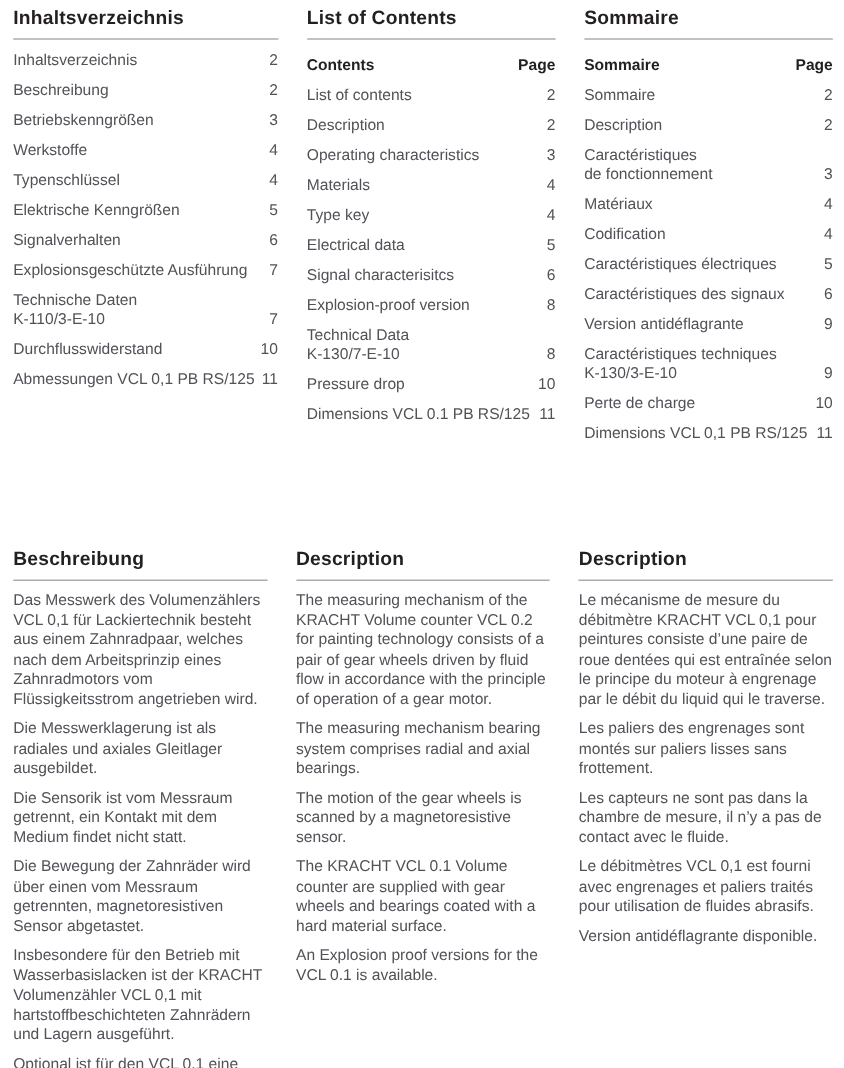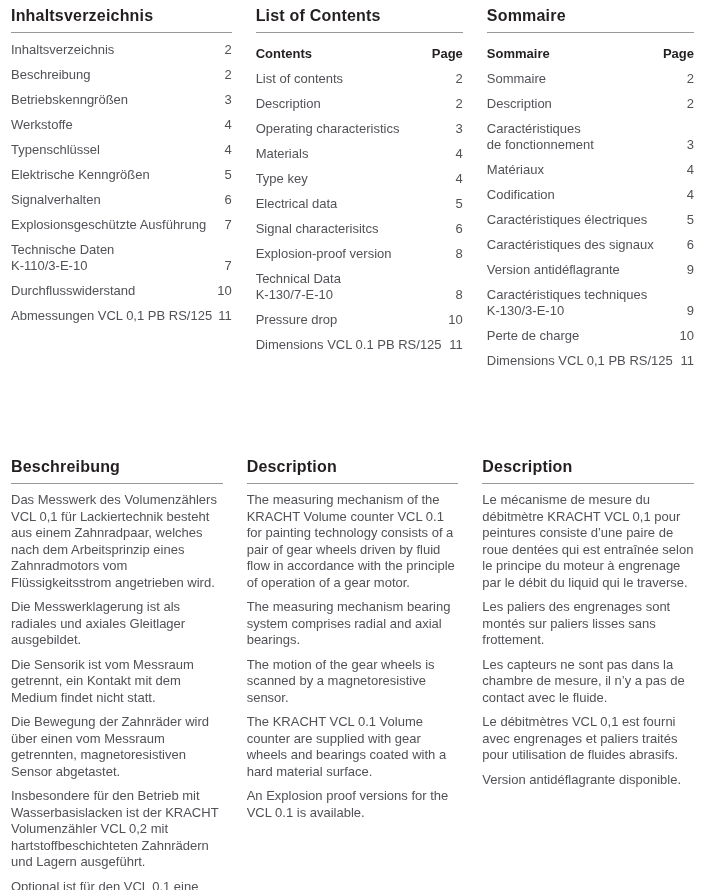--- a/index.html
+++ b/index.html
@@ -231,27 +231,27 @@
   </div>
 
   <div class="grid3 desc-grid">
 
     <div class="desc-col">
       <div class="section-title">Beschreibung</div>
       <p>Das Messwerk des Volumenzählers VCL 0,1 für Lackiertechnik besteht aus einem Zahnradpaar, welches nach dem Arbeitsprinzip eines Zahnradmotors vom Flüssigkeitsstrom angetrieben wird.</p>
       <p>Die Messwerklagerung ist als radiales und axiales Gleitlager ausgebildet.</p>
       <p>Die Sensorik ist vom Messraum getrennt, ein Kontakt mit dem Medium findet nicht statt.</p>
       <p>Die Bewegung der Zahnräder wird über einen vom Messraum getrennten, magnetoresistiven Sensor abgetastet.</p>
-      <p>Insbesondere für den Betrieb mit Wasserbasislacken ist der KRACHT Volumenzähler VCL 0,2 mit hartstoffbeschichteten Zahnrädern und Lagern ausgeführt.</p>
+      <p>Insbesondere für den Betrieb mit Wasserbasislacken ist der KRACHT Volumenzähler VCL 0,1 mit hartstoffbeschichteten Zahnrädern und Lagern ausgeführt.</p>
       <p>Optional ist für den VCL 0,1 eine explosionsgeschützte Ausführung erhältlich.</p>
     </div>
 
     <div class="desc-col">
       <div class="section-title">Description</div>
-      <p>The measuring mechanism of the KRACHT Volume counter VCL 0.1 for painting technology consists of a pair of gear wheels driven by fluid flow in accordance with the principle of operation of a gear motor.</p>
+      <p>The measuring mechanism of the KRACHT Volume counter VCL 0.2 for painting technology consists of a pair of gear wheels driven by fluid flow in accordance with the principle of operation of a gear motor.</p>
       <p>The measuring mechanism bearing system comprises radial and axial bearings.</p>
       <p>The motion of the gear wheels is scanned by a magnetoresistive sensor.</p>
       <p>The KRACHT VCL 0.1 Volume counter are supplied with gear wheels and bearings coated with a hard material surface.</p>
       <p>An Explosion proof versions for the VCL 0.1 is available.</p>
     </div>
 
     <div class="desc-col">
       <div class="section-title">Description</div>
       <p>Le mécanisme de mesure du débitmètre KRACHT VCL 0,1 pour peintures consiste d’une paire de roue dentées qui est entraînée selon le principe du moteur à engrenage par le débit du liquid qui le traverse.</p>
       <p>Les paliers des engrenages sont montés sur paliers lisses sans frottement.</p>

